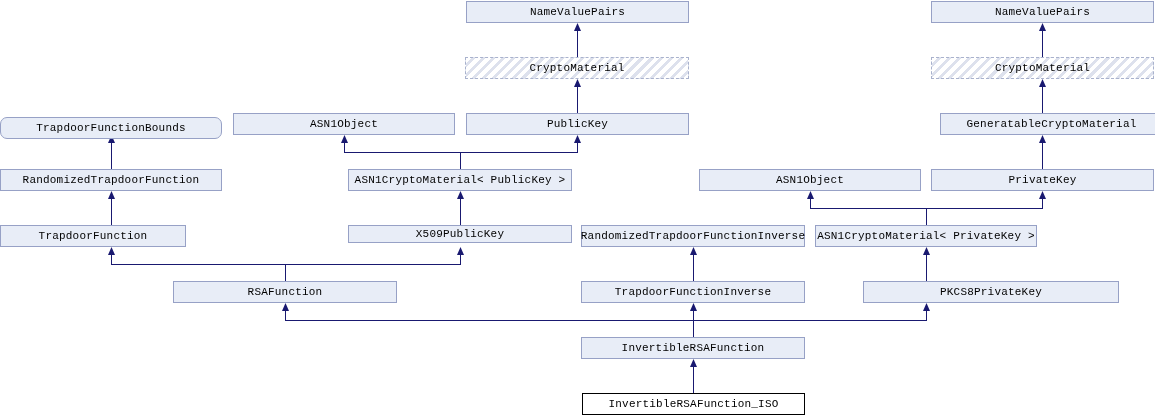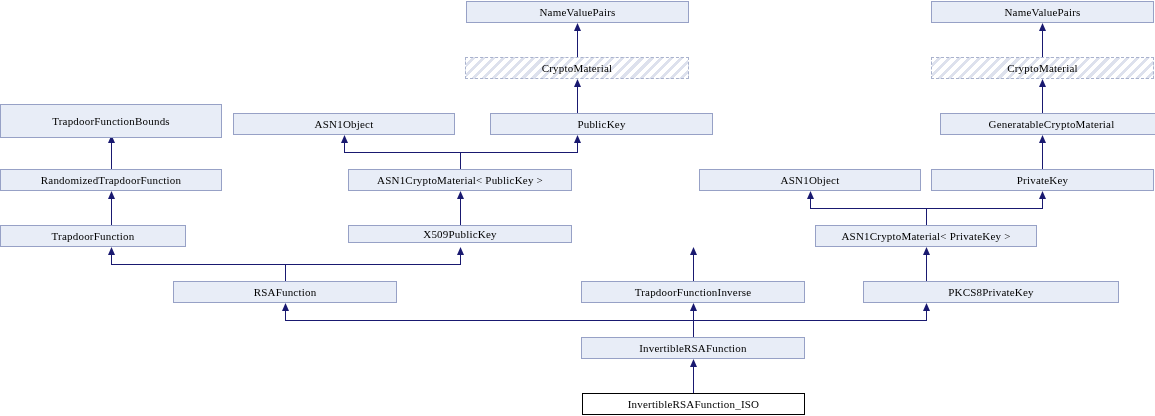--- a/index.html
+++ b/index.html
@@ -5,21 +5,21 @@
   html, body {
     margin: 0;
     padding: 0;
     background: var(--background, #ffffff);
   }
   #canvas {
     position: relative;
     width: 1155px;
     height: 416px;
     overflow: hidden;
-    font-family: Liberation Serif, serif;
+    font-family: Liberation Mono, monospace;
     background: var(--background, #ffffff);
   }
   .node {
     position: absolute;
     box-sizing: border-box;
     display: flex;
     align-items: center;
     justify-content: center;
     font-size: 11px;
     line-height: 1;
@@ -101,29 +101,30 @@
       <polygon points="926.5,303 923,311 930,311" fill="#191970"></polygon>
       <line x1="693.5" y1="337" x2="693.5" y2="310" stroke="#191970" stroke-width="1" shape-rendering="crispEdges"></line>
       <polygon points="693.5,303 690,311 697,311" fill="#191970"></polygon>
       <line x1="693.5" y1="393" x2="693.5" y2="366" stroke="#191970" stroke-width="1" shape-rendering="crispEdges"></line>
       <polygon points="693.5,359 690,367 697,367" fill="#191970"></polygon>
     </svg>
     <div class="node normal" style="left: 466px; top: 1px; width: 223px; height: 22px;">NameValuePairs</div>
     <div class="node normal" style="left: 931px; top: 1px; width: 223px; height: 22px;">NameValuePairs</div>
     <div class="node hatched" style="left: 465px; top: 57px; width: 224px; height: 22px;">CryptoMaterial</div>
     <div class="node hatched" style="left: 931px; top: 57px; width: 223px; height: 22px;">CryptoMaterial</div>
-    <div class="node normal" style="left: 0px; top: 104px; width: 222px; height: 34px;">TrapdoorFunctionBounds</div>
+    <div class="node normal" style="left: 0px; top: 117px; width: 222px; height: 22px; border-radius: 7px;">TrapdoorFunctionBounds</div>
     <div class="node normal" style="left: 233px; top: 113px; width: 222px; height: 22px;">ASN1Object</div>
-    <div class="node normal" style="left: 466px; top: 113px; width: 223px; height: 22px; margin-left: 24px;">PublicKey</div>
+    <div class="node normal" style="left: 466px; top: 113px; width: 223px; height: 22px;">PublicKey</div>
     <div class="node normal" style="left: 940px; top: 113px; width: 223px; height: 22px;">GeneratableCryptoMaterial</div>
     <div class="node normal" style="left: 0px; top: 169px; width: 222px; height: 22px;">RandomizedTrapdoorFunction</div>
     <div class="node normal" style="left: 348px; top: 169px; width: 224px; height: 22px;">ASN1CryptoMaterial&lt; PublicKey &gt;</div>
     <div class="node normal" style="left: 699px; top: 169px; width: 222px; height: 22px;">ASN1Object</div>
     <div class="node normal" style="left: 931px; top: 169px; width: 223px; height: 22px;">PrivateKey</div>
     <div class="node normal" style="left: 0px; top: 225px; width: 186px; height: 22px;">TrapdoorFunction</div>
     <div class="node normal" style="left: 348px; top: 225px; width: 224px; height: 18px;">X509PublicKey</div>
+    <div class="node normal" style="left: 581px; top: 225px; width: 224px; height: 22px;">RandomizedTrapdoorFunctionInverse</div>
     <div class="node normal" style="left: 815px; top: 225px; width: 222px; height: 22px;">ASN1CryptoMaterial&lt; PrivateKey &gt;</div>
     <div class="node normal" style="left: 173px; top: 281px; width: 224px; height: 22px;">RSAFunction</div>
     <div class="node normal" style="left: 581px; top: 281px; width: 224px; height: 22px;">TrapdoorFunctionInverse</div>
     <div class="node normal" style="left: 863px; top: 281px; width: 256px; height: 22px;">PKCS8PrivateKey</div>
     <div class="node normal" style="left: 581px; top: 337px; width: 224px; height: 22px;">InvertibleRSAFunction</div>
     <div class="node target" style="left: 582px; top: 393px; width: 223px; height: 22px;">InvertibleRSAFunction_ISO</div>
   </div>
 
 </body></html>

